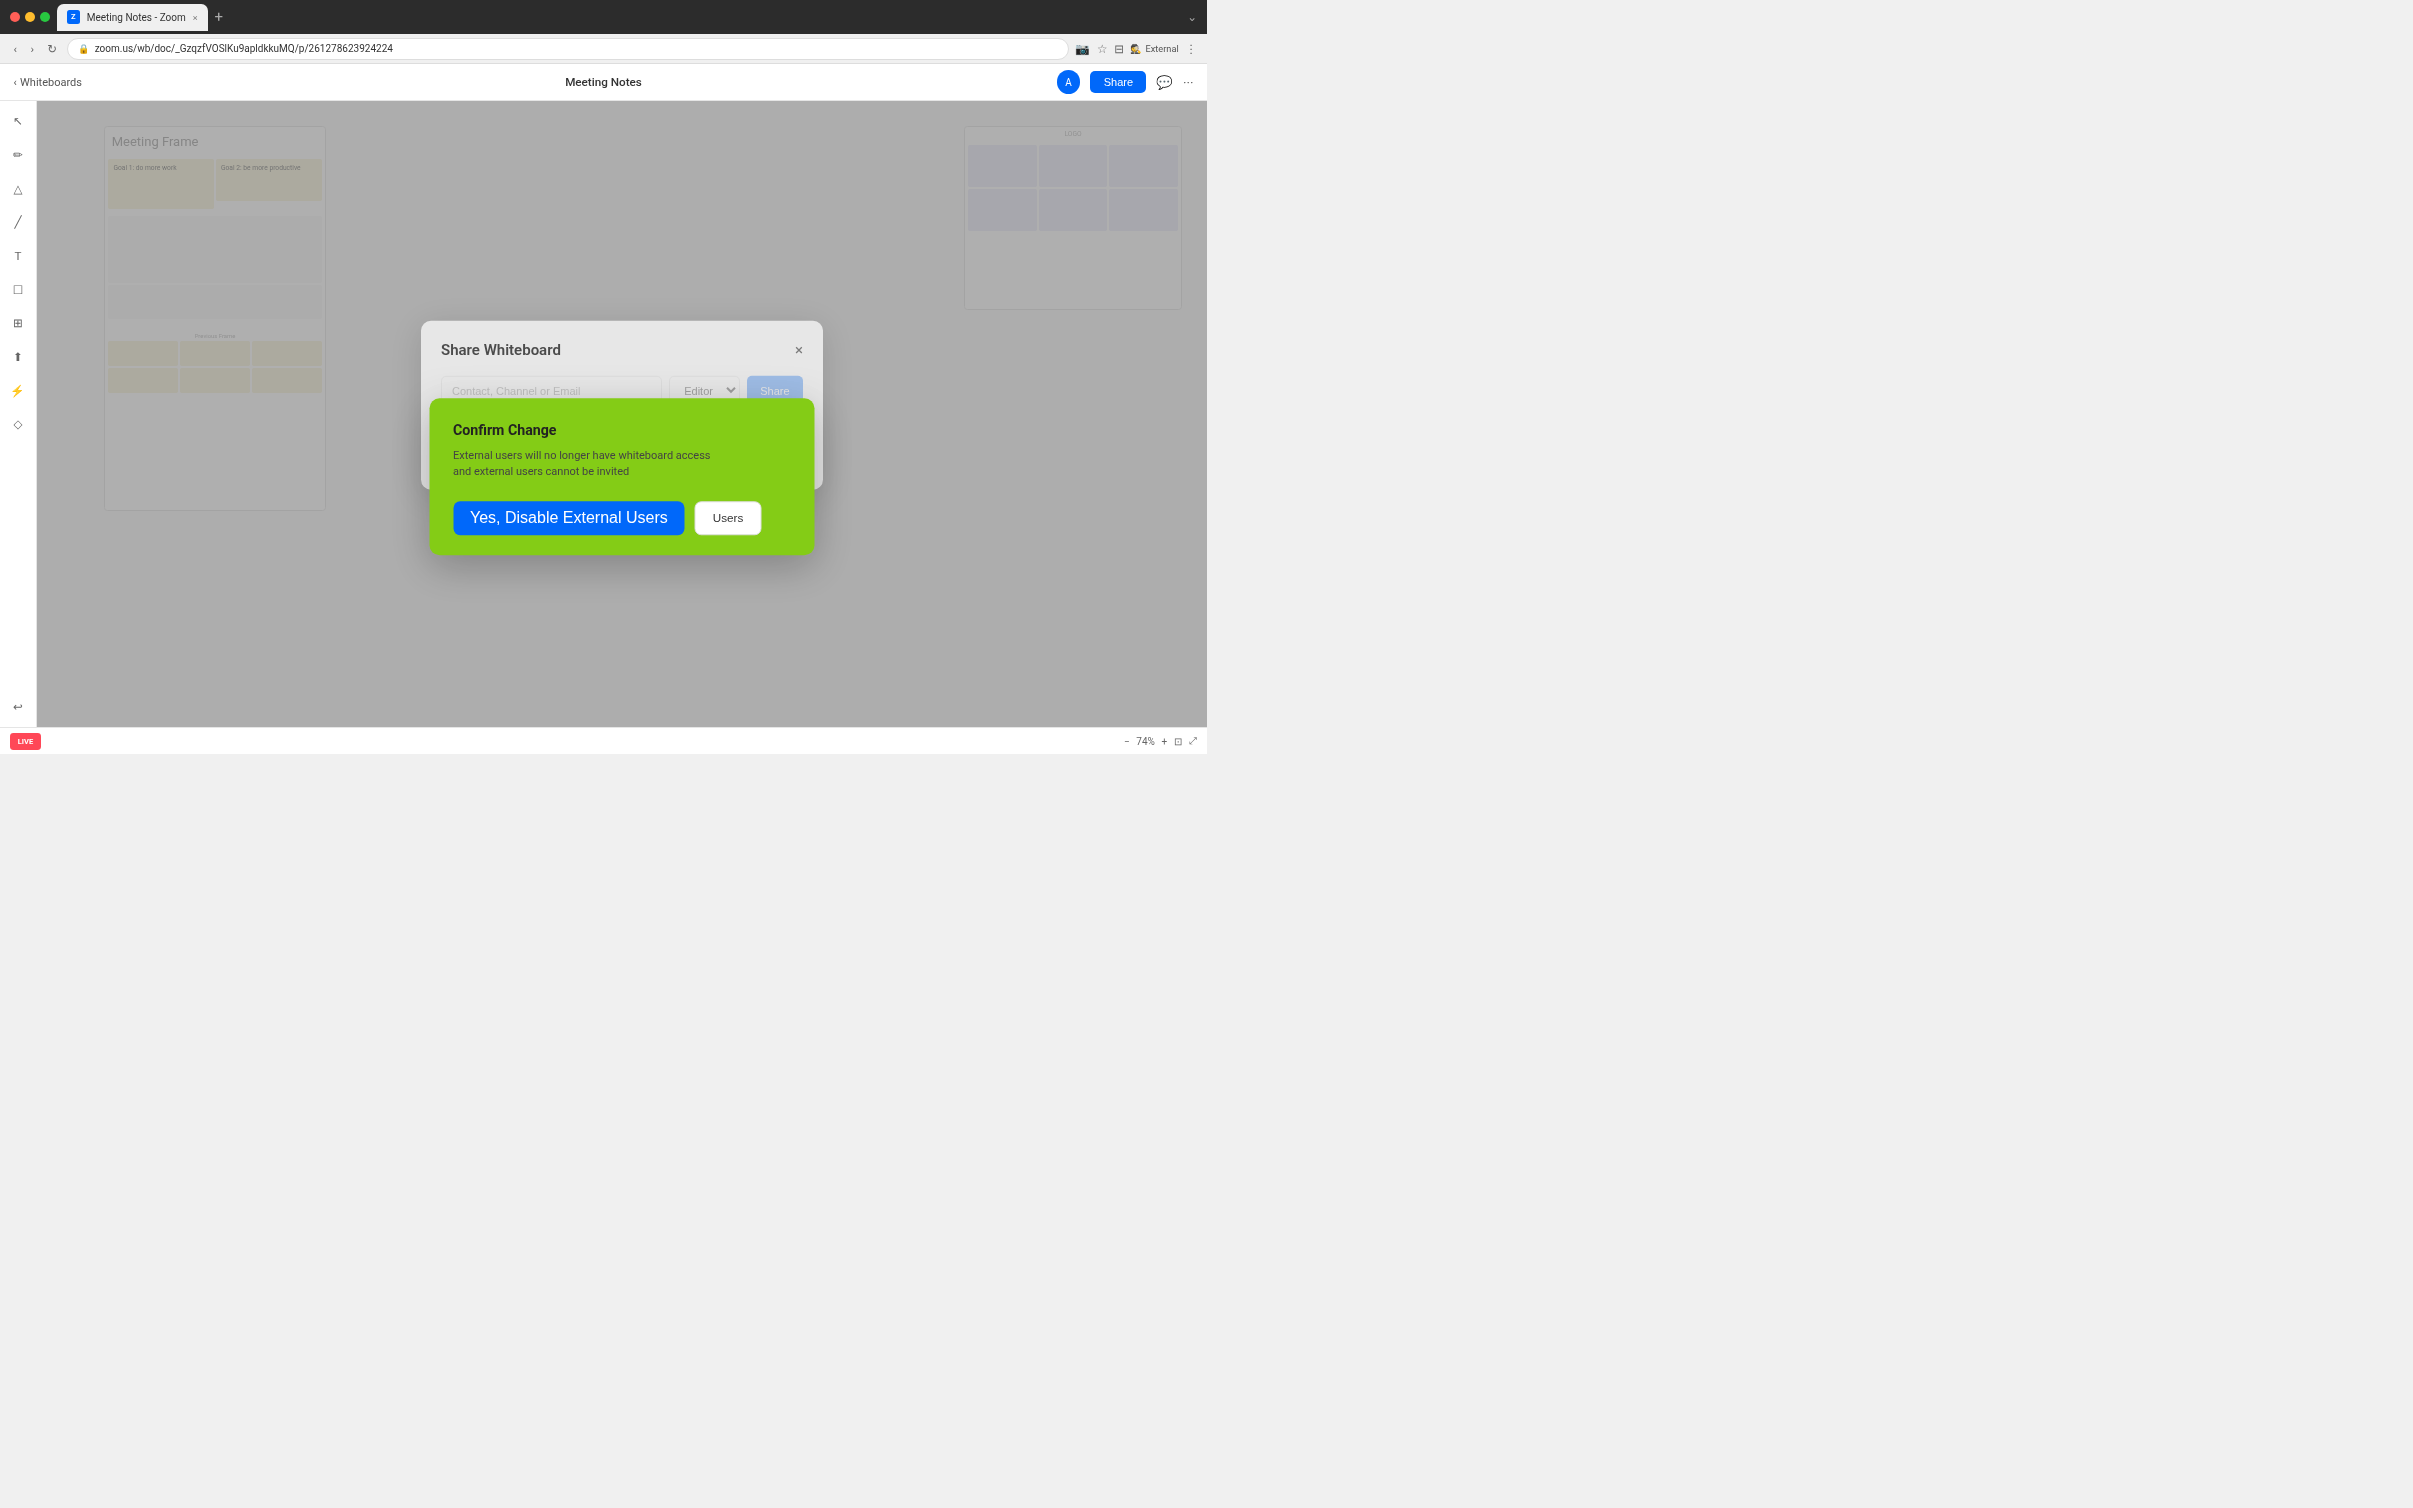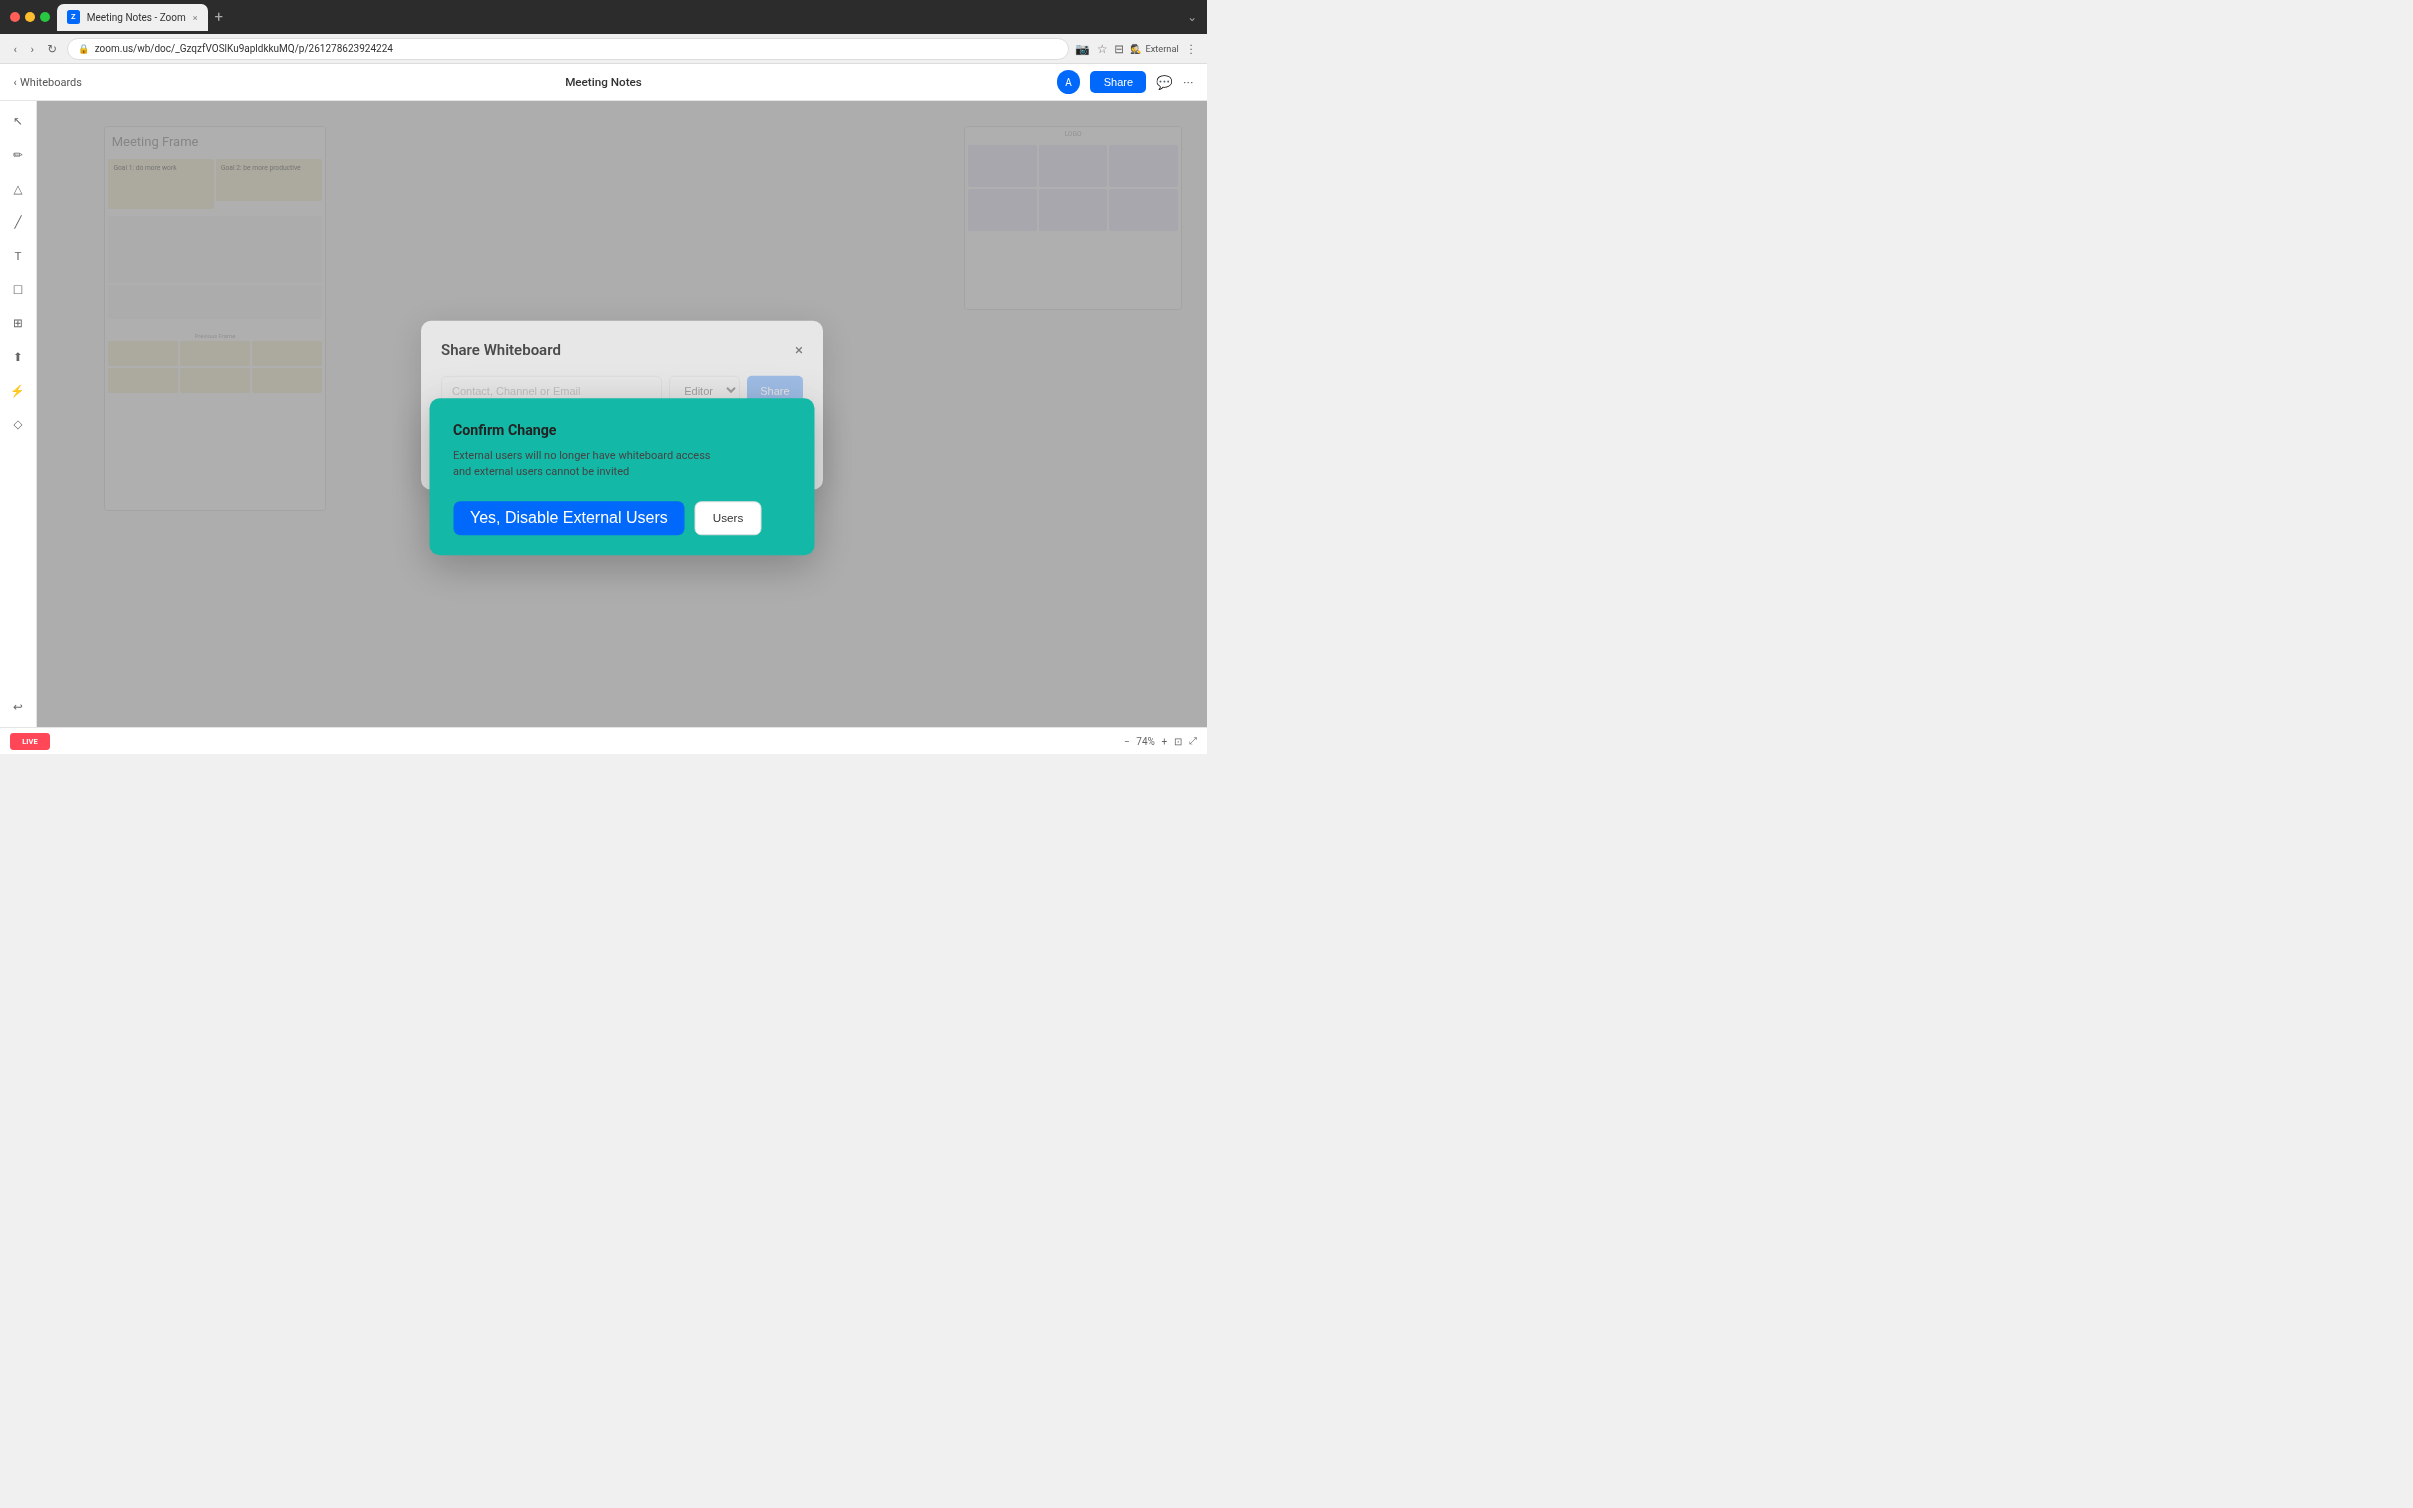--- a/index.html
+++ b/index.html
@@ -356,21 +356,21 @@
     }
     .chevron-icon { font-size: 10px; color: #666; }
 
     
     .confirm-dialog {
       position: absolute;
       top: 50%;
       left: 50%;
       transform: translate(-50%, -10%);
       width: 385px;
-      background: #14b8a6;
+      background: #84cc16;
       border-radius: 10px;
       box-shadow: 0 10px 40px rgba(0,0,0,0.25);
       z-index: 200;
       padding: 23.5px 23.5px 20px;
     }
     .confirm-title {
       font-size: 14.2px;
       font-weight: 700;
       color: #222;
       margin-bottom: 10px;
@@ -555,21 +555,21 @@
       </div>
       <div class="confirm-actions">
         <button class="confirm-yes-btn">Yes, Disable External Users</button>
         <button class="confirm-cancel-btn">Users</button>
       </div>
     </div>
   </div>
 </div>
 
 <div class="bottom-bar">
-  <div style="width:40px;height:17px;background:#ff4757;border-radius:3.4px;display:flex;align-items:center;justify-content:center;">
+  <div style="width:31px;height:17px;background:#ff4757;border-radius:3.4px;display:flex;align-items:center;justify-content:center;">
     <span style="font-size:7.5px;color:white;font-weight:bold;">LIVE</span>
   </div>
   <div class="zoom-controls">
     <span>−</span>
     <span>74%</span>
     <span>+</span>
     <span>⊡</span>
     <span>⤢</span>
   </div>
 </div>

